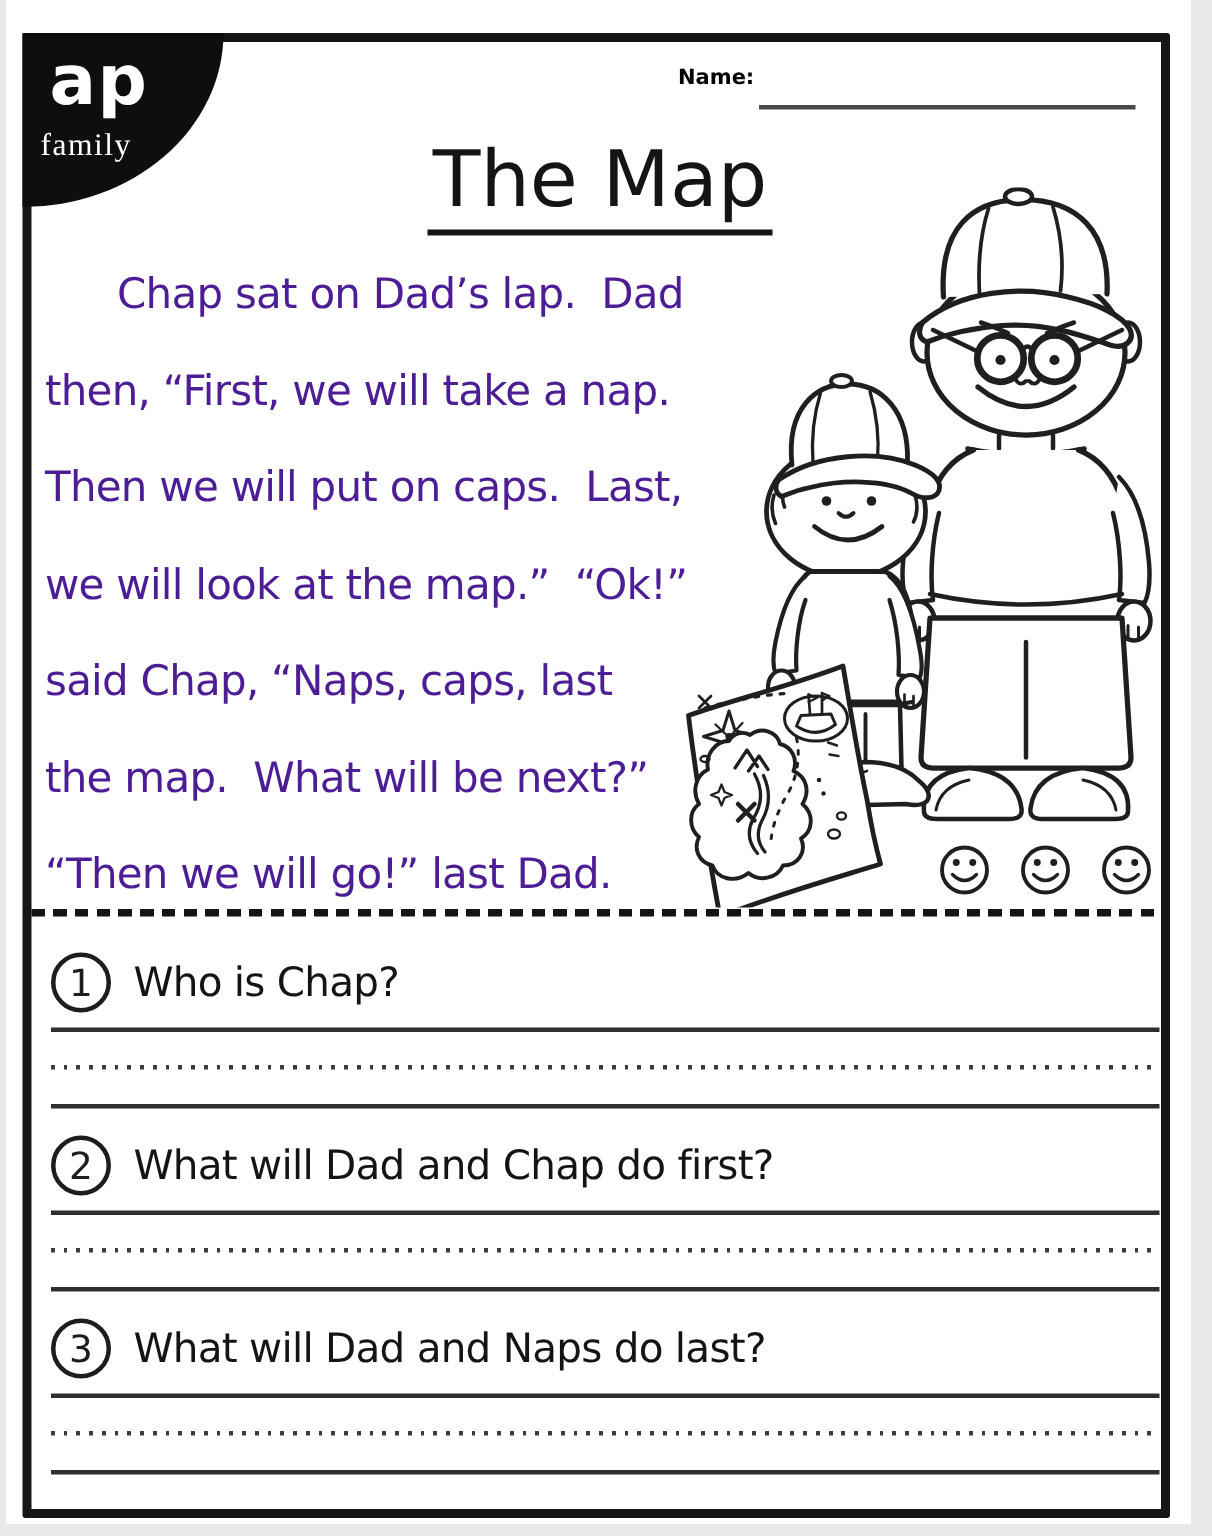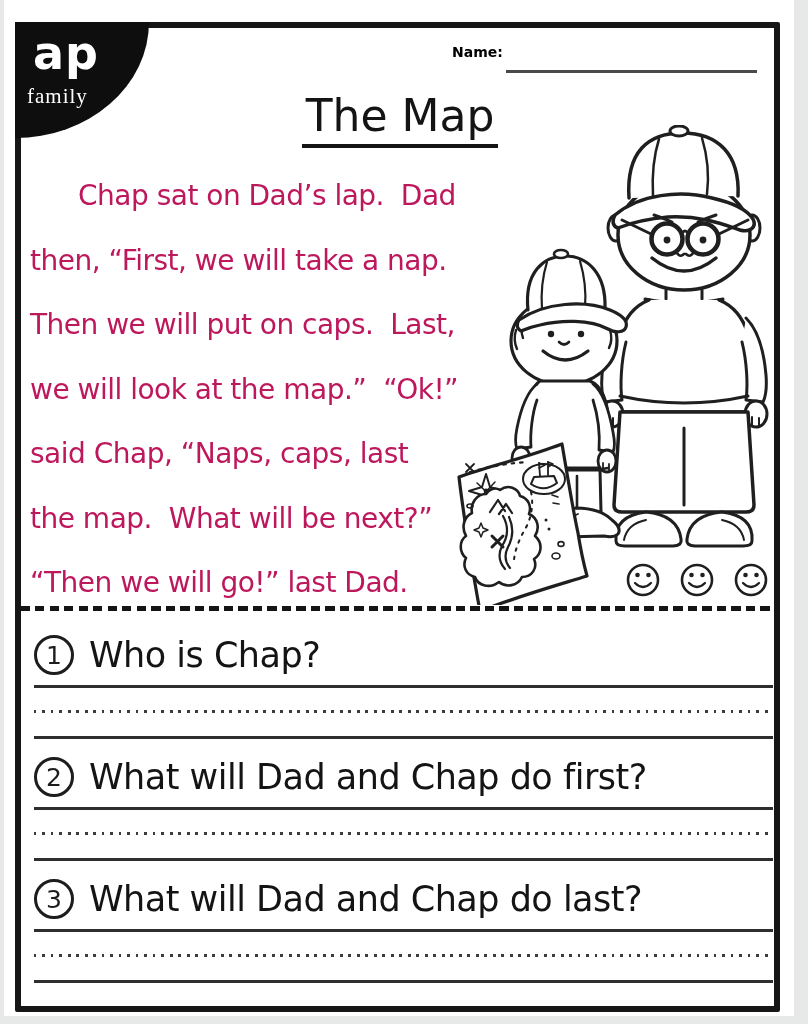--- a/index.html
+++ b/index.html
@@ -43,30 +43,30 @@
   .name-line{
     position:absolute;left:506px;top:70px;width:251px;height:0;
     border-bottom:3px solid #4a4a4a;
   }
   
   .title-wrap{
     position:absolute;left:220px;top:90px;width:360px;text-align:center;
   }
   .title-wrap .title{
     display:inline-block;
-    font-size:44px;font-weight:500;color:#141414;
+    font-size:52px;font-weight:500;color:#141414;
     border-bottom:4px solid #141414;
     padding:0 4px 3px 4px;
     letter-spacing:0px;
   }
   
   .passage{
     position:absolute;left:30px;top:164px;width:500px;
     font-size:28px;letter-spacing:-0.5px;line-height:64.5px;
-    color:#be185d;
+    color:#4c1d95;
   }
   .passage-line{white-space:pre;}
   .passage-line:first-child{text-indent:48px;}
   
   .dashline{
     position:absolute;left:21px;top:606px;width:753px;height:5px;
     background:repeating-linear-gradient(90deg,#141414 0 9px,transparent 9px 14.5px);
   }
   
   .q{position:absolute;left:0;top:0;width:808px;height:120px;}
@@ -74,21 +74,21 @@
     position:absolute;left:34px;top:0;height:46px;
     display:flex;align-items:center;gap:15px;
   }
   .qnum{
     width:40px;height:40px;flex:0 0 40px;
     border:3.5px solid #1d1d1d;border-radius:50%;
     box-sizing:border-box;
     display:flex;align-items:center;justify-content:center;
     font-size:25px;color:#1d1d1d;
   }
-  .qtext{font-size:35px;letter-spacing:-0.5px;color:#141414;white-space:pre;}
+  .qtext{font-size:27px;letter-spacing:-0.5px;color:#141414;white-space:pre;}
   .ln{position:absolute;left:34px;width:739px;}
   .ln.solid{height:3px;background:#2e2e2e;}
   .ln.dotted{
     height:3px;
     background:repeating-linear-gradient(90deg,#3c3c3c 0 2.5px,transparent 2.5px 8.5px);
   }
   .ln.l1{top:53px;} .ln.l2{top:78px;} .ln.l3{top:104px;}
   
   .illo{position:absolute;left:440px;top:125px;width:345px;height:480px;}
   .illo path,.illo ellipse,.illo circle,.illo line,.illo polyline{vector-effect:none;}
@@ -289,20 +289,20 @@
       <span class="qtext">What will Dad and Chap do first?</span>
     </div>
     <div class="ln solid l1"></div>
     <div class="ln dotted l2"></div>
     <div class="ln solid l3"></div>
   </div>
 
   <div class="q" style="top:876px">
     <div class="qrow">
       <span class="qnum">3</span>
-      <span class="qtext">What will Dad and Chap do last?</span>
+      <span class="qtext">What will Dad and Naps do last?</span>
     </div>
     <div class="ln solid l1"></div>
     <div class="ln dotted l2"></div>
     <div class="ln solid l3"></div>
   </div>
 
 </div>
 
 </body></html>

